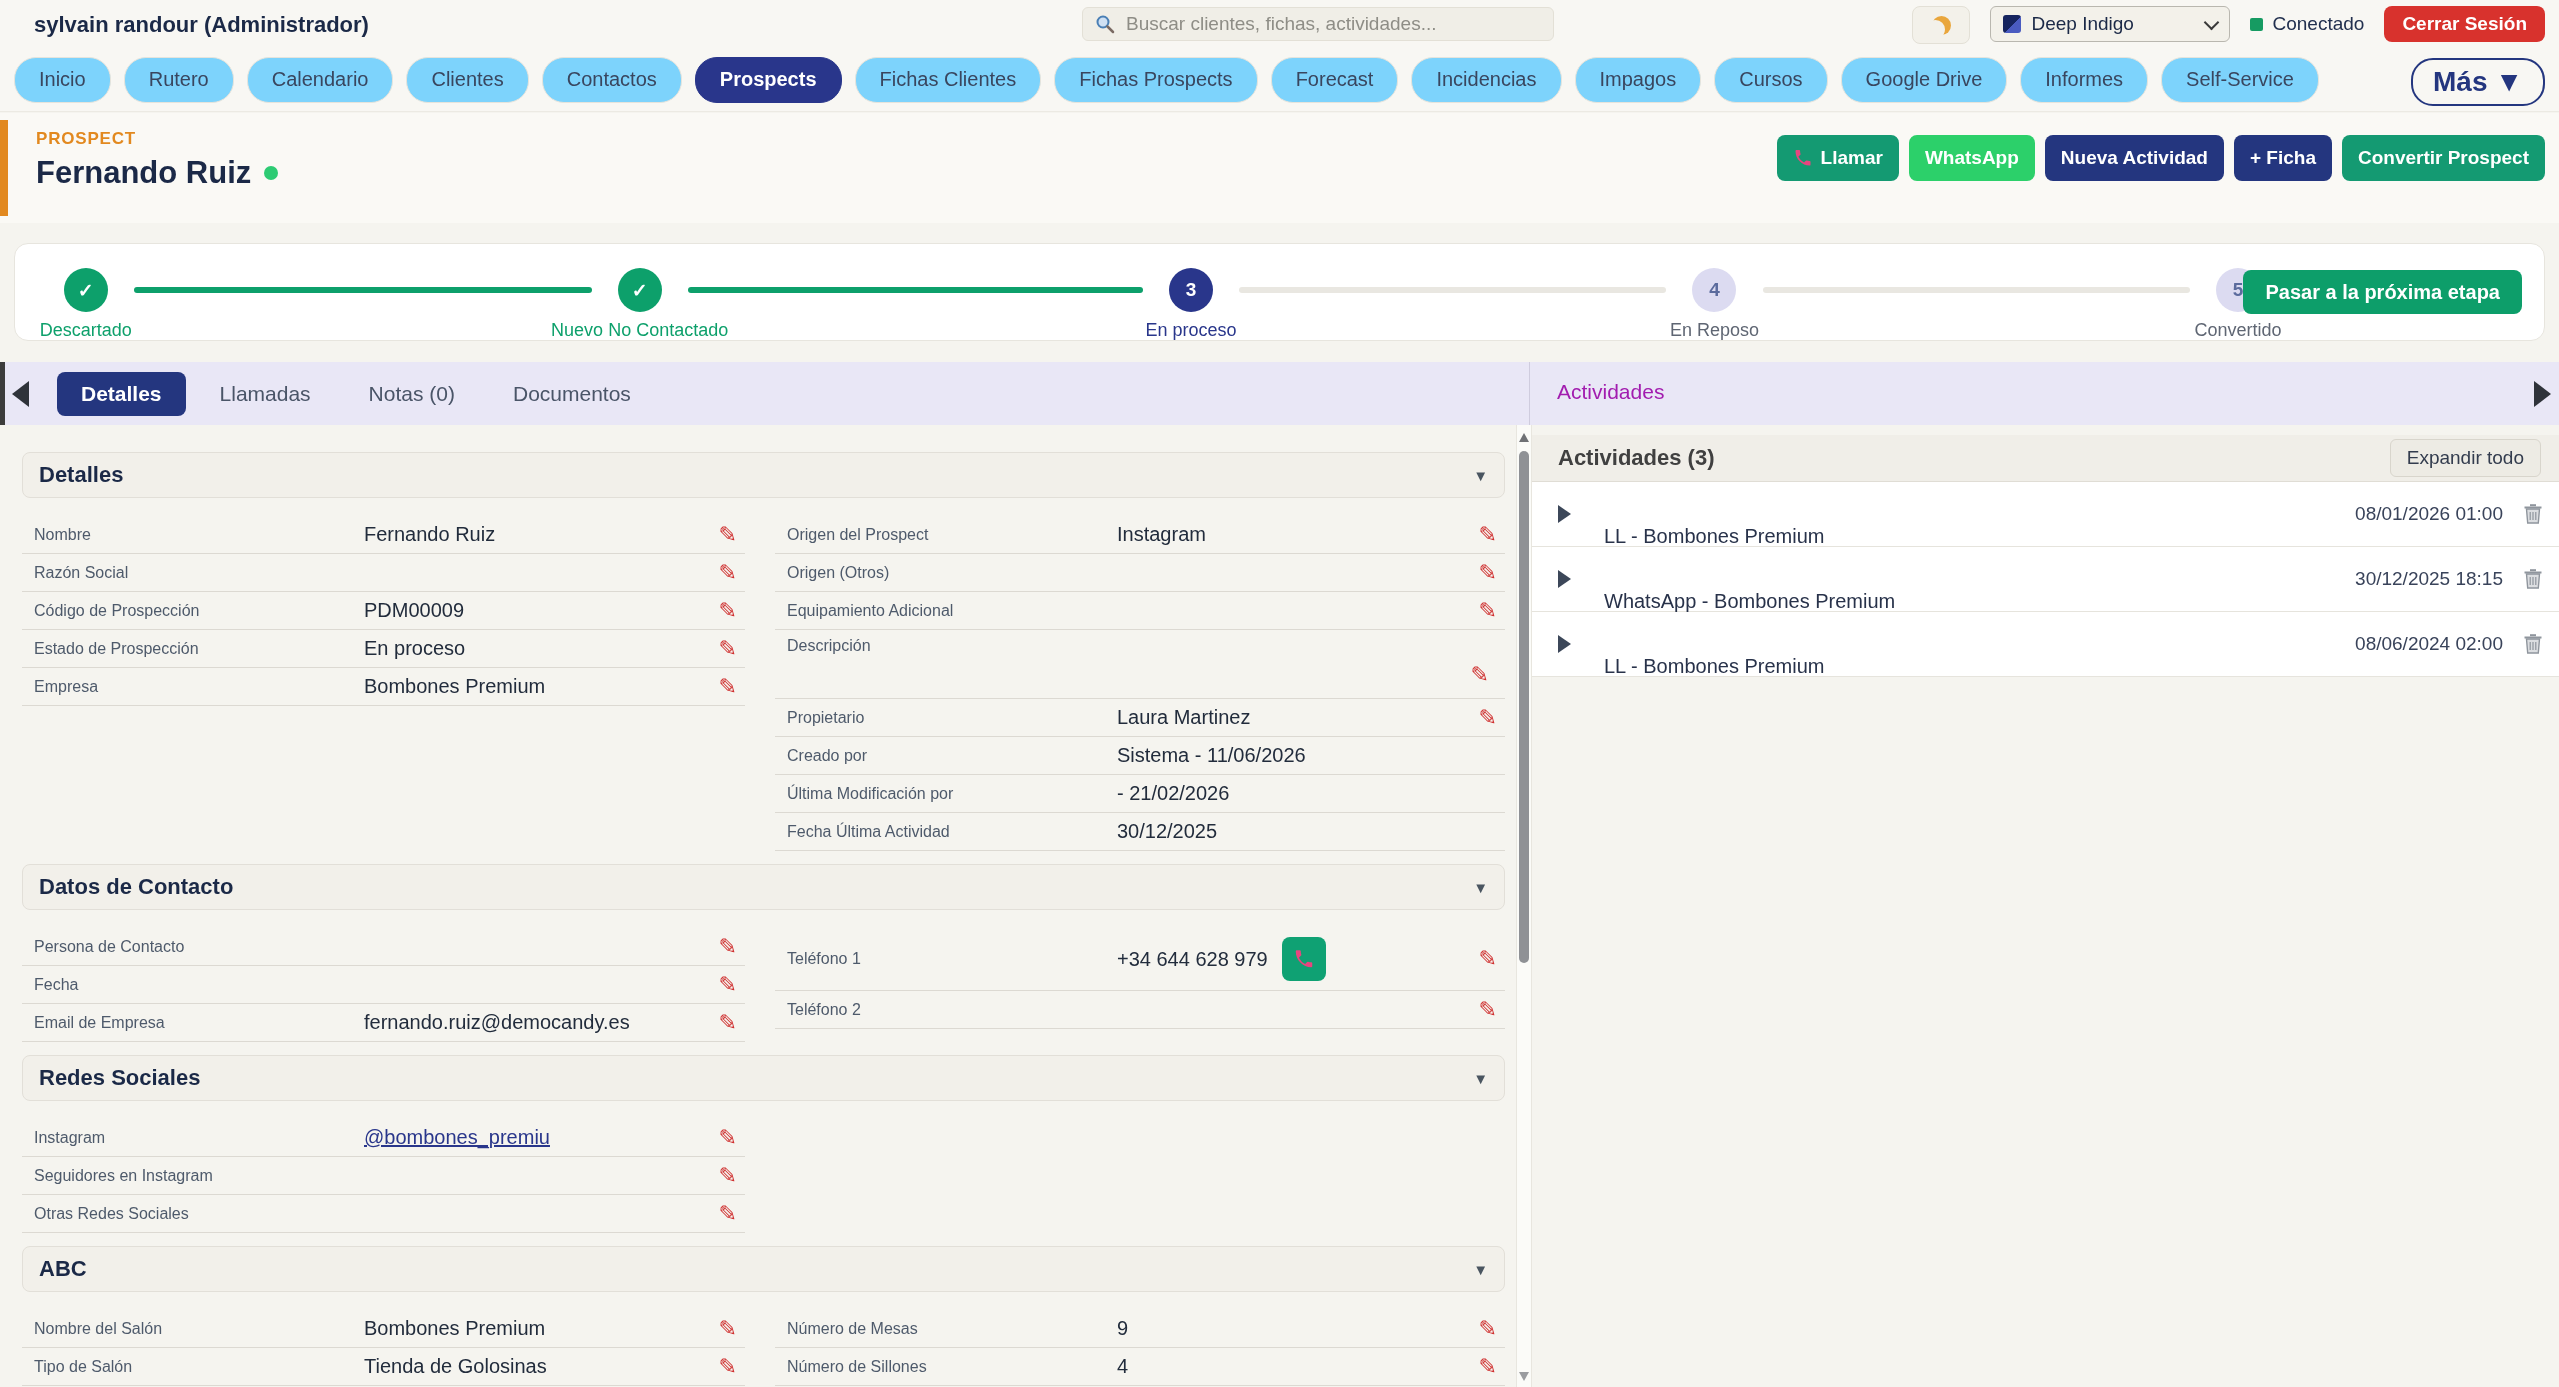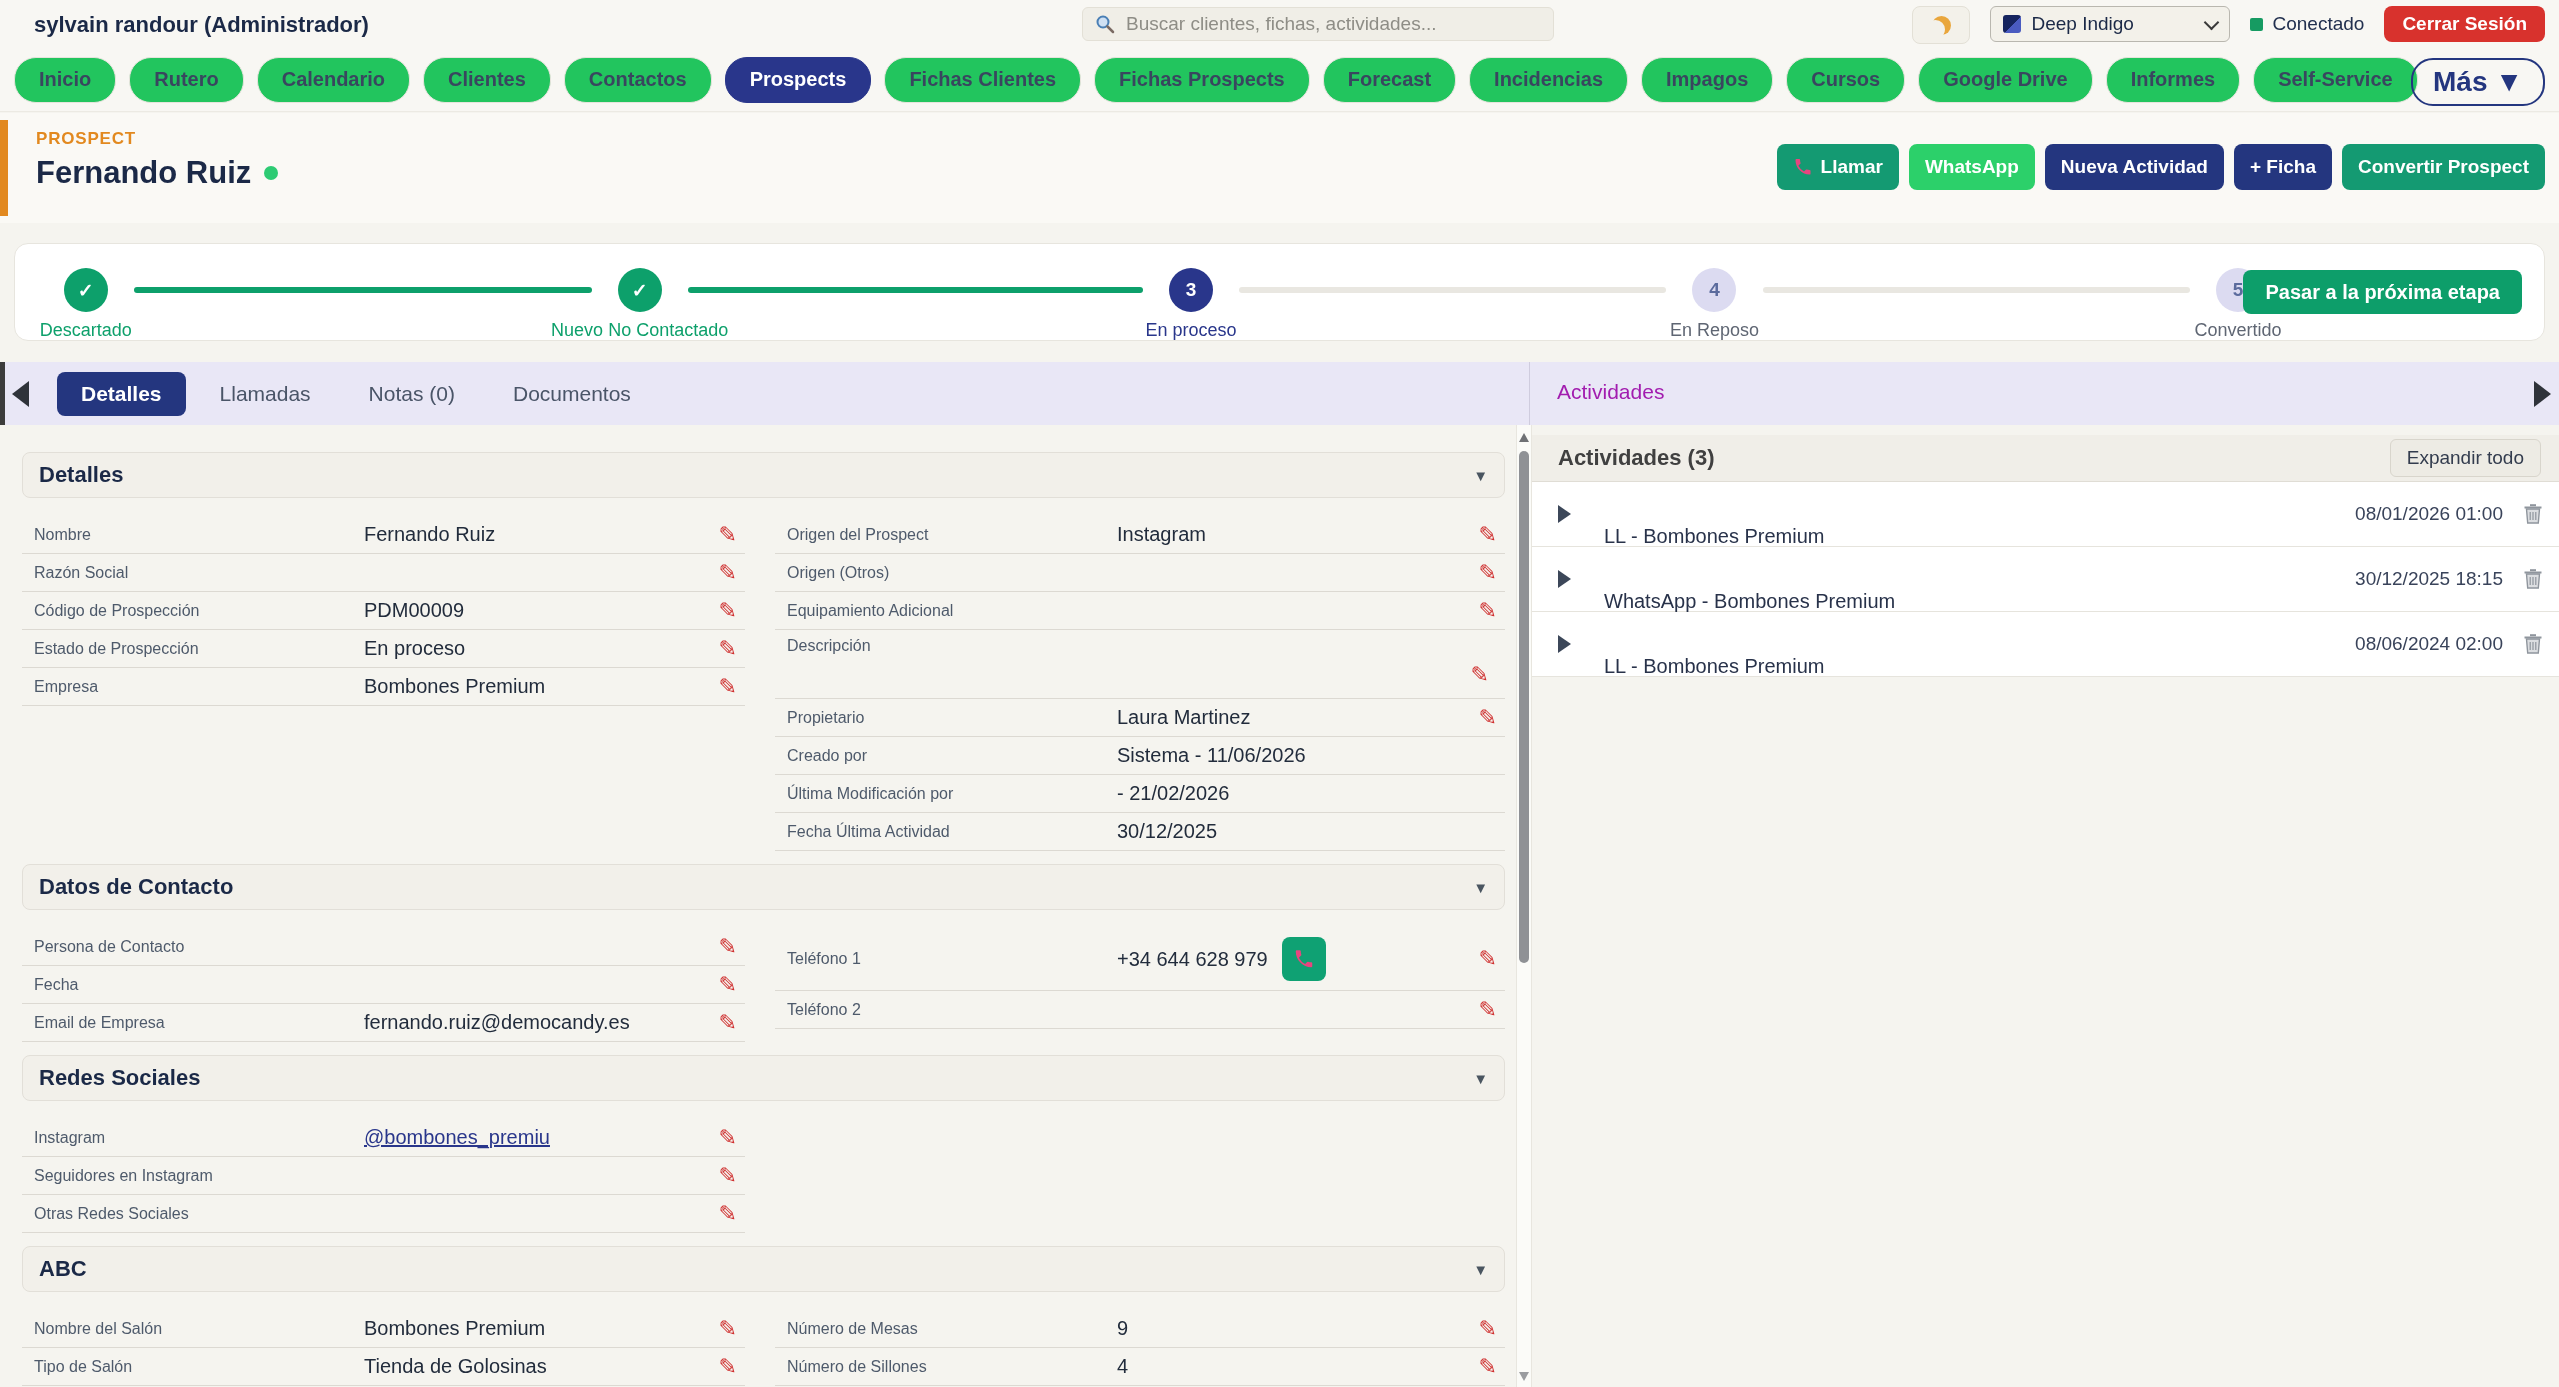--- a/index.html
+++ b/index.html
@@ -19,32 +19,32 @@
   .swatch{width:18px;height:18px;border-radius:3px;background:linear-gradient(135deg,#16245f 55%,#4a5bc0 55%);}
   .themesel .tname{font-size:19px;color:#1b2947;}
   .chev{width:9px;height:9px;border-right:2px solid #3a3a3a;border-bottom:2px solid #3a3a3a;transform:rotate(45deg);margin-left:auto;margin-top:-4px;}
   .connected{display:flex;align-items:center;gap:9px;}
   .greensq{width:13px;height:13px;background:#169b62;border-radius:2px;}
   .connected .ctext{font-size:19px;color:#22304f;}
   .logout{height:36px;padding:0 18px;background:#d8322d;color:#fff;font-size:19px;font-weight:bold;border-radius:8px;display:flex;align-items:center;cursor:pointer;}
 
   
   .nav{position:absolute;top:48px;left:0;right:0;height:64px;background:#f8f7f3;border-bottom:1px solid #eceae3;display:flex;align-items:center;padding:0 14px;gap:13px;box-sizing:border-box;}
-  .pill{height:44px;padding:0 24px;border-radius:22px;background:#22c55e;border:1px solid #e6e4dc;color:#39465f;font-size:20px;display:flex;align-items:center;cursor:pointer;white-space:nowrap;font-weight:bold;}
+  .pill{height:44px;padding:0 24px;border-radius:22px;background:#7dd3fc;border:1px solid #e6e4dc;color:#39465f;font-size:20px;display:flex;align-items:center;cursor:pointer;white-space:nowrap;}
   .pill.active{background:#29368b;border-color:#29368b;color:#fff;font-weight:bold;}
   .morebtn{margin-left:auto;height:44px;padding:0 20px;border-radius:22px;border:2px solid #24367f;color:#24367f;font-size:28px;font-weight:bold;display:flex;align-items:center;cursor:pointer;background:transparent;white-space:nowrap;}
 
   
   .phead{position:absolute;top:113px;left:0;right:0;height:110px;background:#faf9f5;}
   .orangebar{position:absolute;left:0;top:7px;width:8px;height:96px;background:#e2891f;}
   .kicker{position:absolute;left:36px;top:16px;font-size:17px;font-weight:bold;color:#e2891f;letter-spacing:0.8px;}
   .pname{position:absolute;left:36px;top:42px;font-size:31px;font-weight:bold;color:#1b2947;display:flex;align-items:center;gap:13px;}
   .pdot{width:14px;height:14px;border-radius:50%;background:#2dcb73;}
   .pactions{position:absolute;right:14px;top:22px;display:flex;gap:10px;}
-  .abtn{height:46px;border-radius:8px;padding:0 16px;font-size:19px;font-weight:bold;color:#fff;display:flex;align-items:center;gap:8px;cursor:pointer;white-space:nowrap;margin-top:9px;}
+  .abtn{height:46px;border-radius:8px;padding:0 16px;font-size:19px;font-weight:bold;color:#fff;display:flex;align-items:center;gap:8px;cursor:pointer;white-space:nowrap;}
   .abtn.green{background:#149a72;}
   .abtn.wa{background:#2cd06a;}
   .abtn.blue{background:#24367f;}
 
   
   .stepcard{position:absolute;top:243px;left:14px;right:14px;height:96px;background:#fff;border:1px solid #e7e5de;border-radius:14px;}
   .step{position:absolute;top:24px;transform:translateX(-50%);width:44px;height:44px;border-radius:50%;display:flex;align-items:center;justify-content:center;font-weight:bold;font-size:19px;cursor:pointer;}
   .step .lbl{position:absolute;top:52px;left:50%;transform:translateX(-50%);white-space:nowrap;font-size:18px;font-weight:normal;}
   .step.done{background:#0da06b;color:#fff;}
   .step.active{background:#29368b;color:#fff;}

